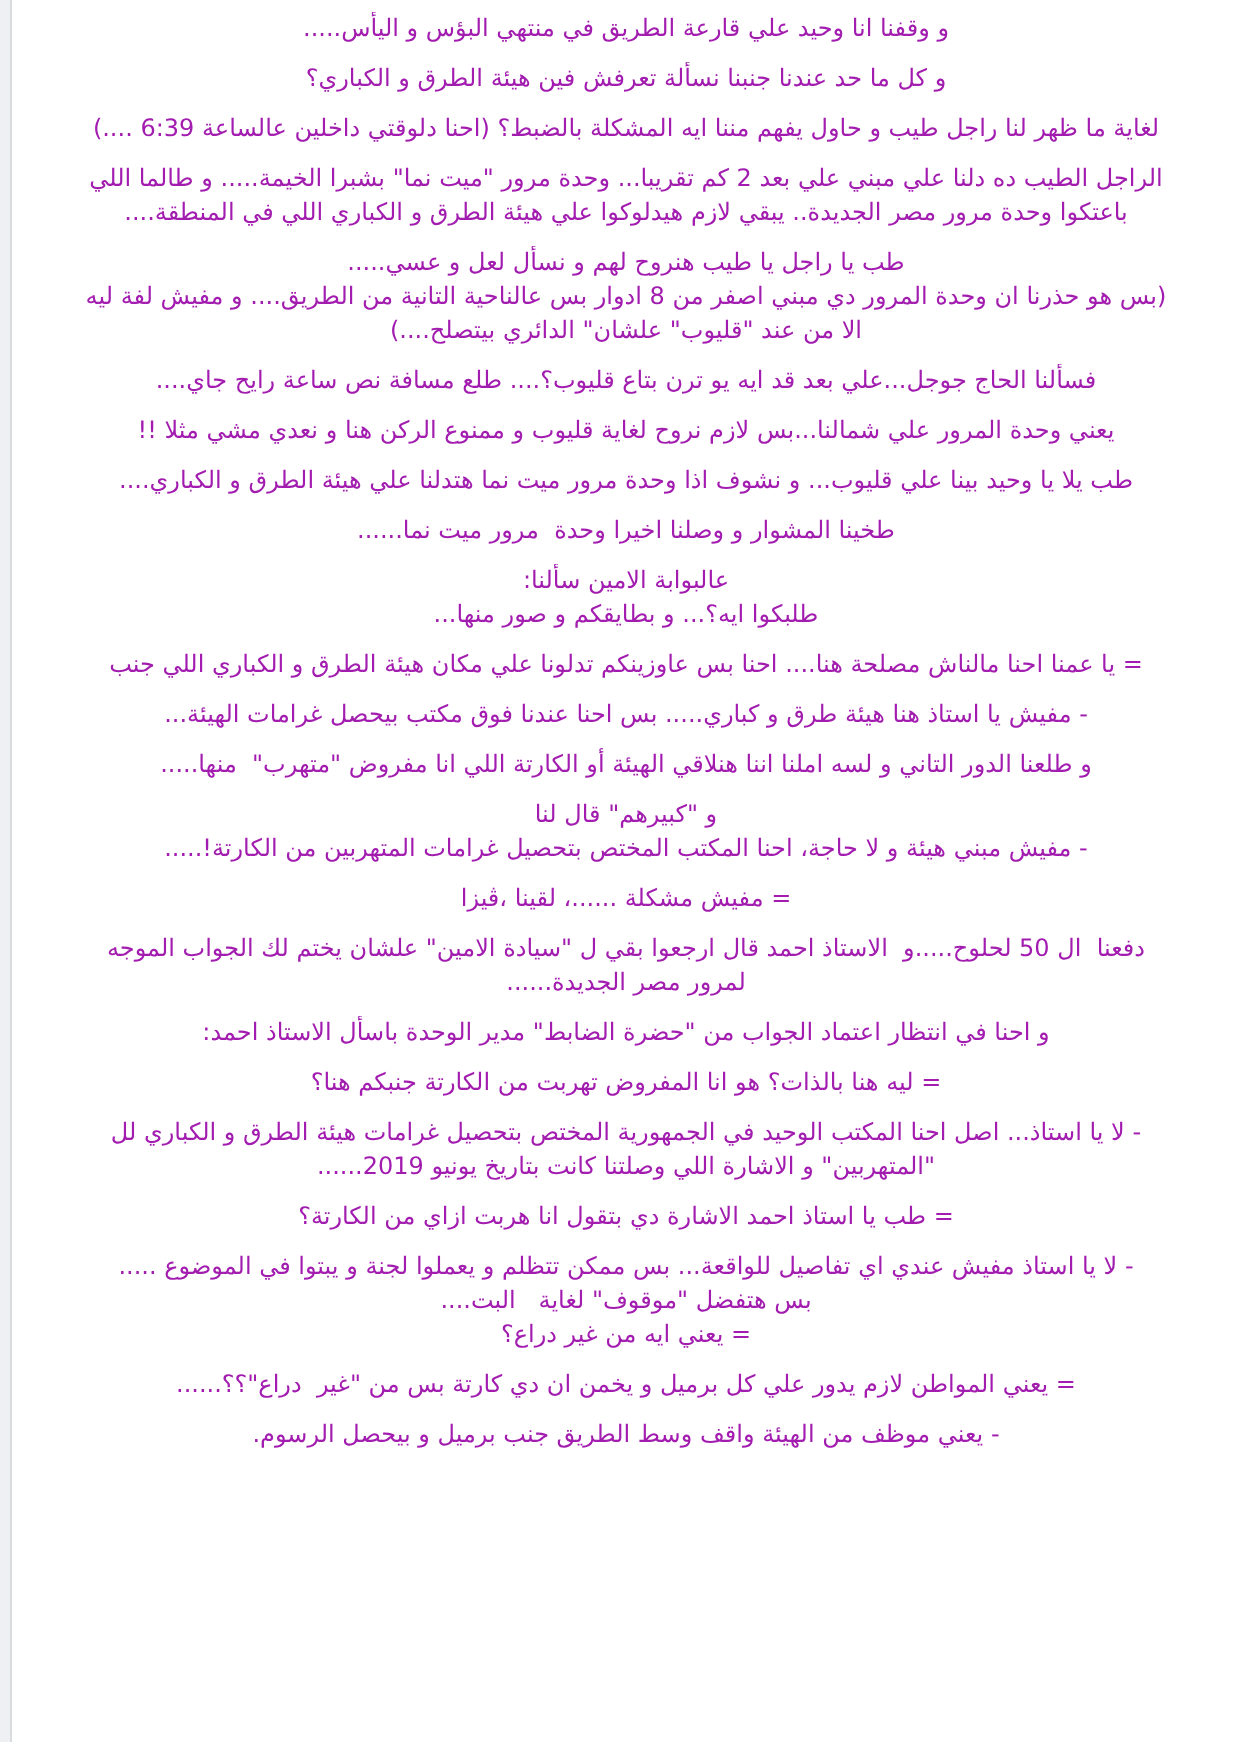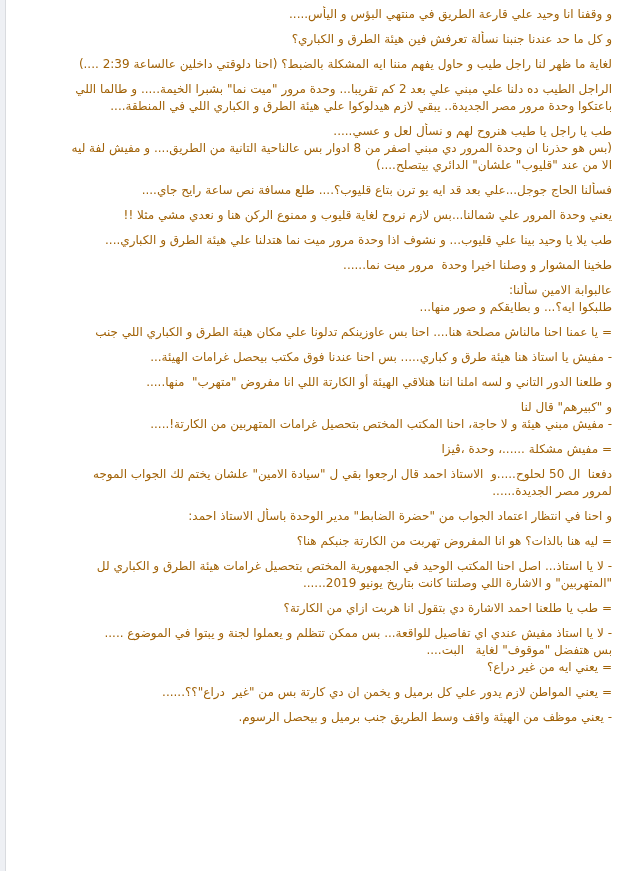--- a/index.html
+++ b/index.html
@@ -19,23 +19,23 @@
     height: 871px;
     background: #eef0f4;
     border-right: 1px solid #d9dbdf;
   }
   .content {
     position: absolute;
     top: 6px;
     right: 0;
     left: 8px;
     direction: rtl;
-    text-align: right;
+    text-align: center;
     padding: 0 6px 0 6px;
-    color: #a16207;
+    color: #a21caf;
     font-size: 12px;
     overflow: hidden;
     height: 865px;
   }
   .para {
     margin: 0 0 8px 0;
   }
   .line {
     line-height: 17px;
     height: 17px;
@@ -48,21 +48,21 @@
 
 <div class="gutter"></div>
 <div class="content">
     <div class="para">
       <div class="line">و وقفنا انا وحيد علي قارعة الطريق في منتهي البؤس و اليأس.....</div>
     </div>
     <div class="para">
       <div class="line">و كل ما حد عندنا جنبنا نسألة تعرفش فين هيئة الطرق و الكباري؟</div>
     </div>
     <div class="para">
-      <div class="line">لغاية ما ظهر لنا راجل طيب و حاول يفهم مننا ايه المشكلة بالضبط؟ (احنا دلوقتي داخلين عالساعة 2:39 ....)</div>
+      <div class="line">لغاية ما ظهر لنا راجل طيب و حاول يفهم مننا ايه المشكلة بالضبط؟ (احنا دلوقتي داخلين عالساعة 6:39 ....)</div>
     </div>
     <div class="para">
       <div class="line">الراجل الطيب ده دلنا علي مبني علي بعد 2 كم تقريبا... وحدة مرور "ميت نما" بشبرا الخيمة..... و طالما اللي</div>
       <div class="line">باعتكوا وحدة مرور مصر الجديدة.. يبقي لازم هيدلوكوا علي هيئة الطرق و الكباري اللي في المنطقة....</div>
     </div>
     <div class="para">
       <div class="line">طب يا راجل يا طيب هنروح لهم و نسأل لعل و عسي.....</div>
       <div class="line">(بس هو حذرنا ان وحدة المرور دي مبني اصفر من 8 ادوار بس عالناحية التانية من الطريق.... و مفيش لفة ليه</div>
       <div class="line">الا من عند "قليوب" علشان" الدائري بيتصلح....)</div>
     </div>
@@ -89,38 +89,38 @@
       <div class="line">- مفيش يا استاذ هنا هيئة طرق و كباري..... بس احنا عندنا فوق مكتب بيحصل غرامات الهيئة...</div>
     </div>
     <div class="para">
       <div class="line">و طلعنا الدور التاني و لسه املنا اننا هنلاقي الهيئة أو الكارتة اللي انا مفروض "متهرب"  منها.....</div>
     </div>
     <div class="para">
       <div class="line">و "كبيرهم" قال لنا</div>
       <div class="line">- مفيش مبني هيئة و لا حاجة، احنا المكتب المختص بتحصيل غرامات المتهربين من الكارتة!.....</div>
     </div>
     <div class="para">
-      <div class="line">= مفيش مشكلة ......، وحدة ،ڤيزا</div>
+      <div class="line">= مفيش مشكلة ......، لقينا ،ڤيزا</div>
     </div>
     <div class="para">
       <div class="line">دفعنا  ال 50 لحلوح.....و  الاستاذ احمد قال ارجعوا بقي ل "سيادة الامين" علشان يختم لك الجواب الموجه</div>
       <div class="line">لمرور مصر الجديدة......</div>
     </div>
     <div class="para">
       <div class="line">و احنا في انتظار اعتماد الجواب من "حضرة الضابط" مدير الوحدة باسأل الاستاذ احمد:</div>
     </div>
     <div class="para">
       <div class="line">= ليه هنا بالذات؟ هو انا المفروض تهربت من الكارتة جنبكم هنا؟</div>
     </div>
     <div class="para">
       <div class="line">- لا يا استاذ... اصل احنا المكتب الوحيد في الجمهورية المختص بتحصيل غرامات هيئة الطرق و الكباري لل</div>
       <div class="line">"المتهربين" و الاشارة اللي وصلتنا كانت بتاريخ يونيو 2019......</div>
     </div>
     <div class="para">
-      <div class="line">= طب يا طلعنا احمد الاشارة دي بتقول انا هربت ازاي من الكارتة؟</div>
+      <div class="line">= طب يا استاذ احمد الاشارة دي بتقول انا هربت ازاي من الكارتة؟</div>
     </div>
     <div class="para">
       <div class="line">- لا يا استاذ مفيش عندي اي تفاصيل للواقعة... بس ممكن تتظلم و يعملوا لجنة و يبتوا في الموضوع .....</div>
       <div class="line">بس هتفضل "موقوف" لغاية   البت....</div>
       <div class="line">= يعني ايه من غير دراع؟</div>
     </div>
     <div class="para">
       <div class="line">= يعني المواطن لازم يدور علي كل برميل و يخمن ان دي كارتة بس من "غير  دراع"؟؟......</div>
     </div>
     <div class="para">

